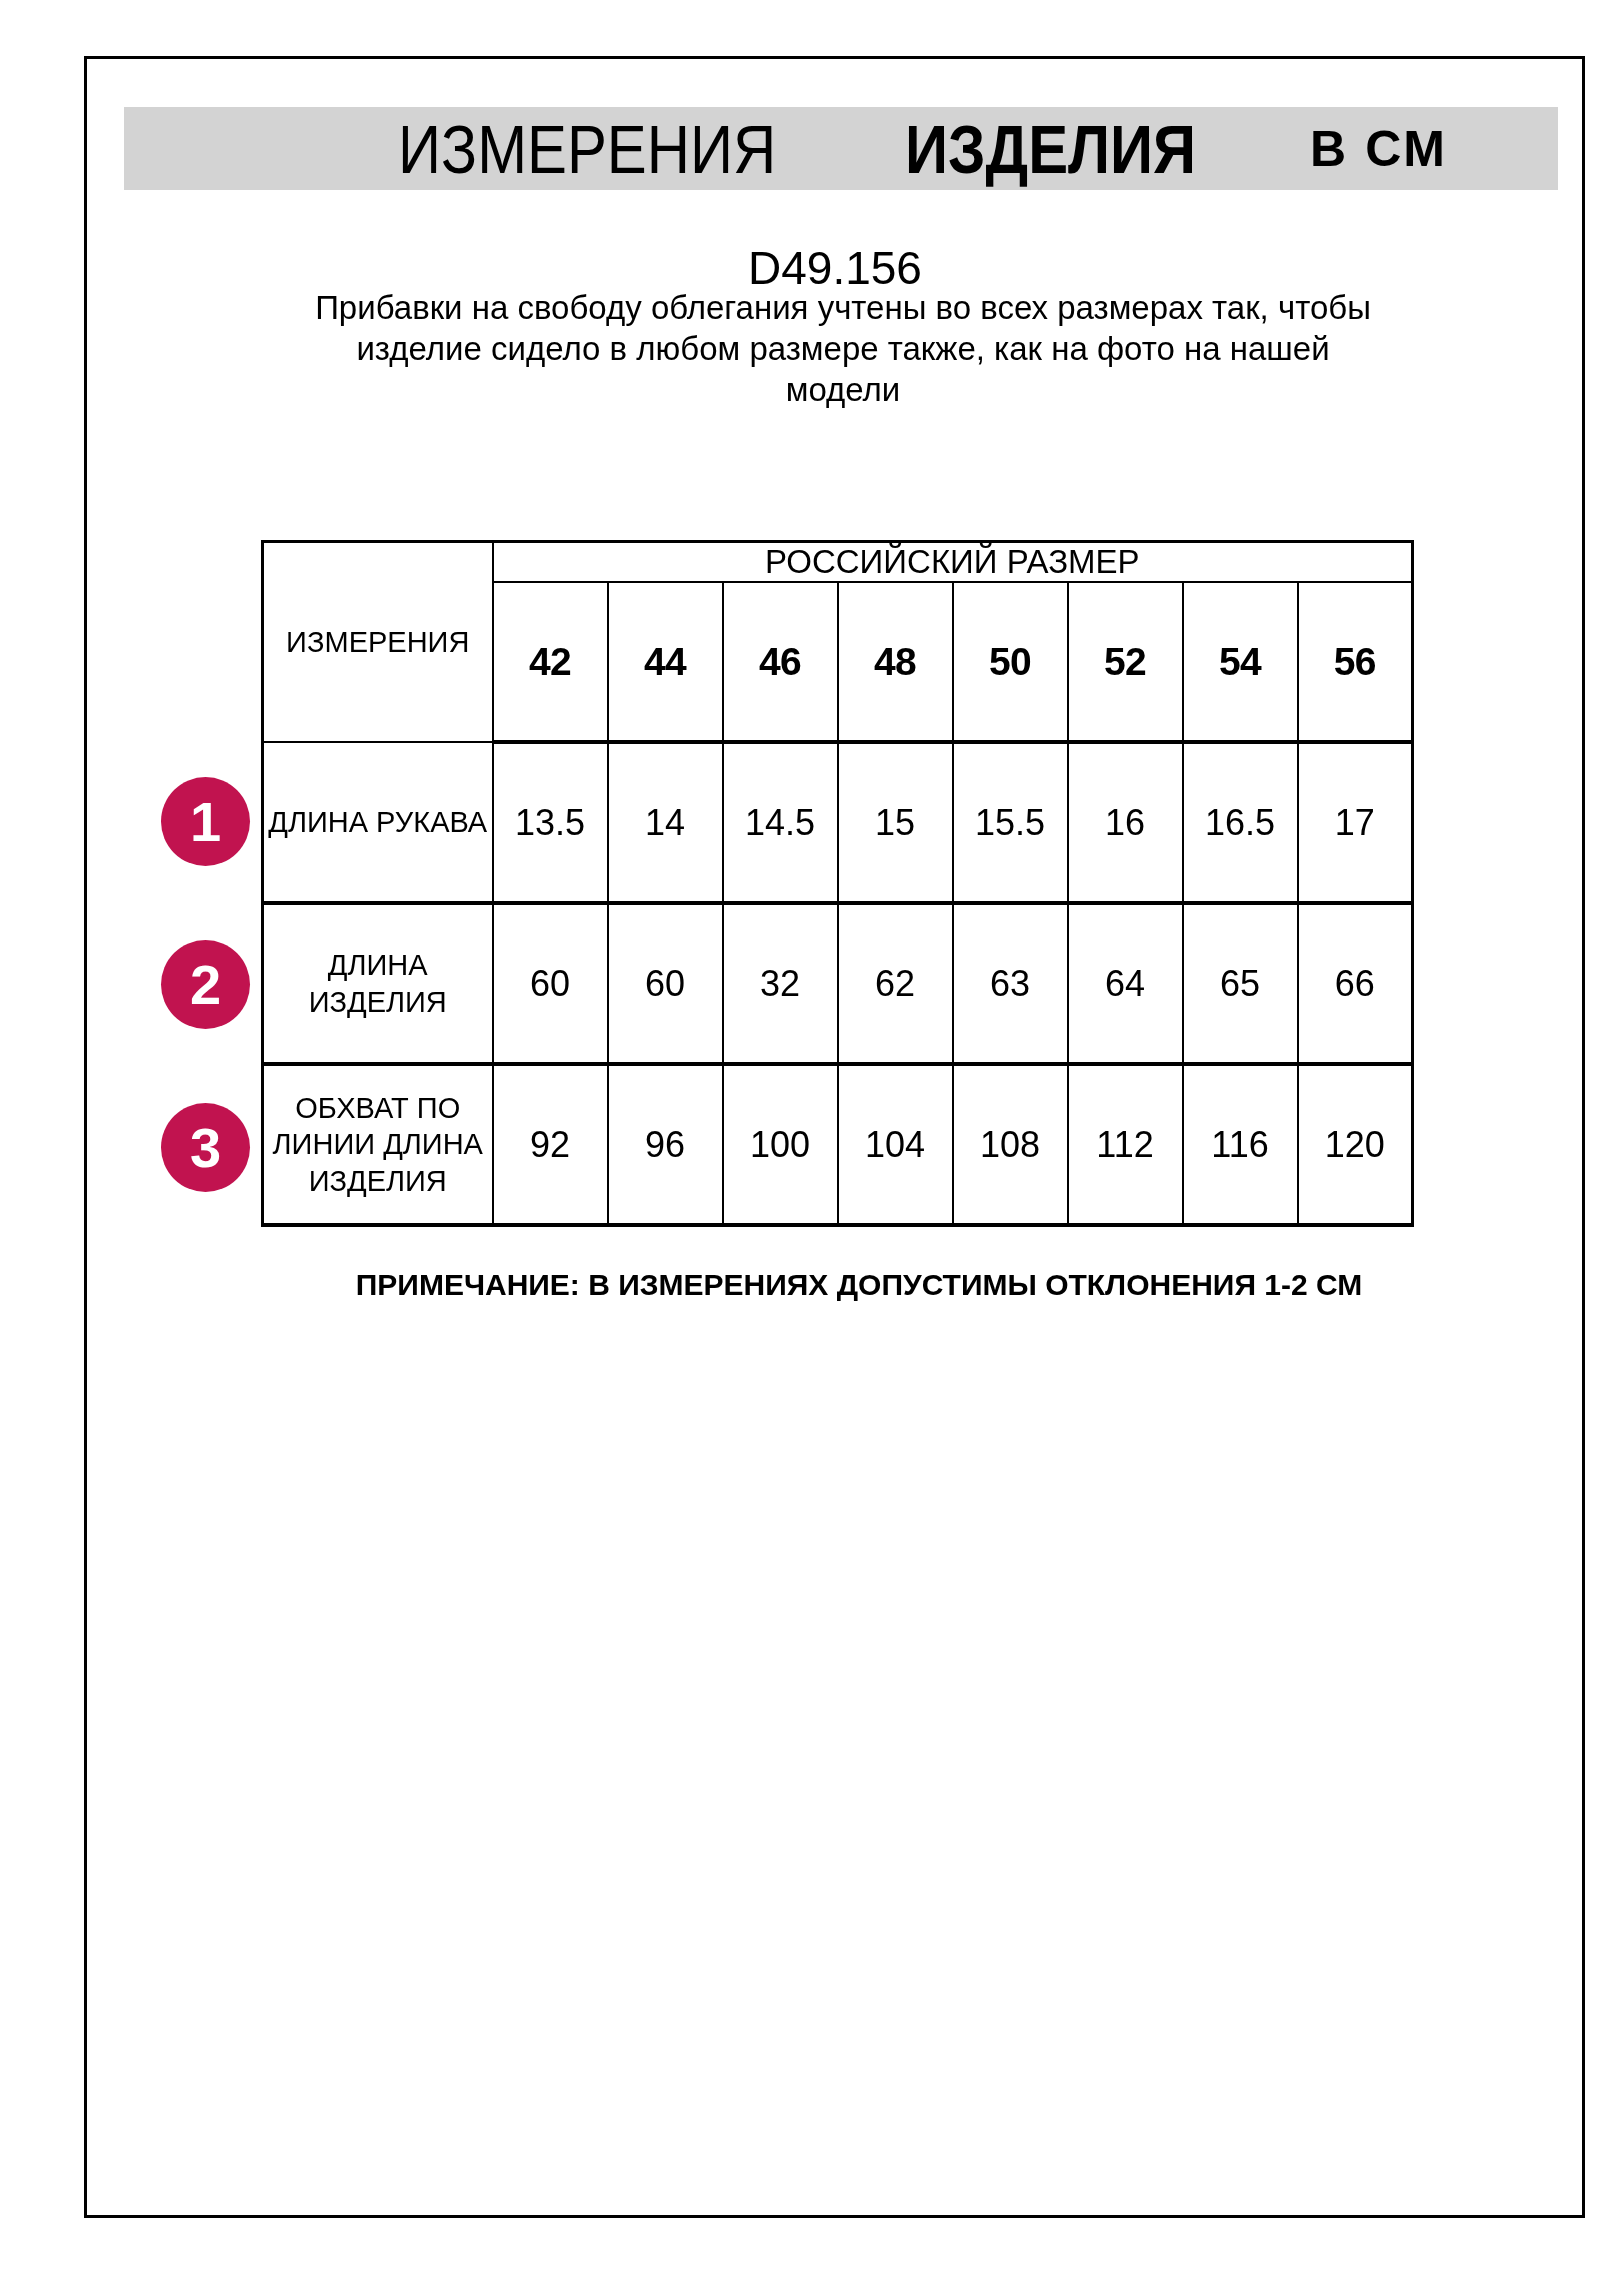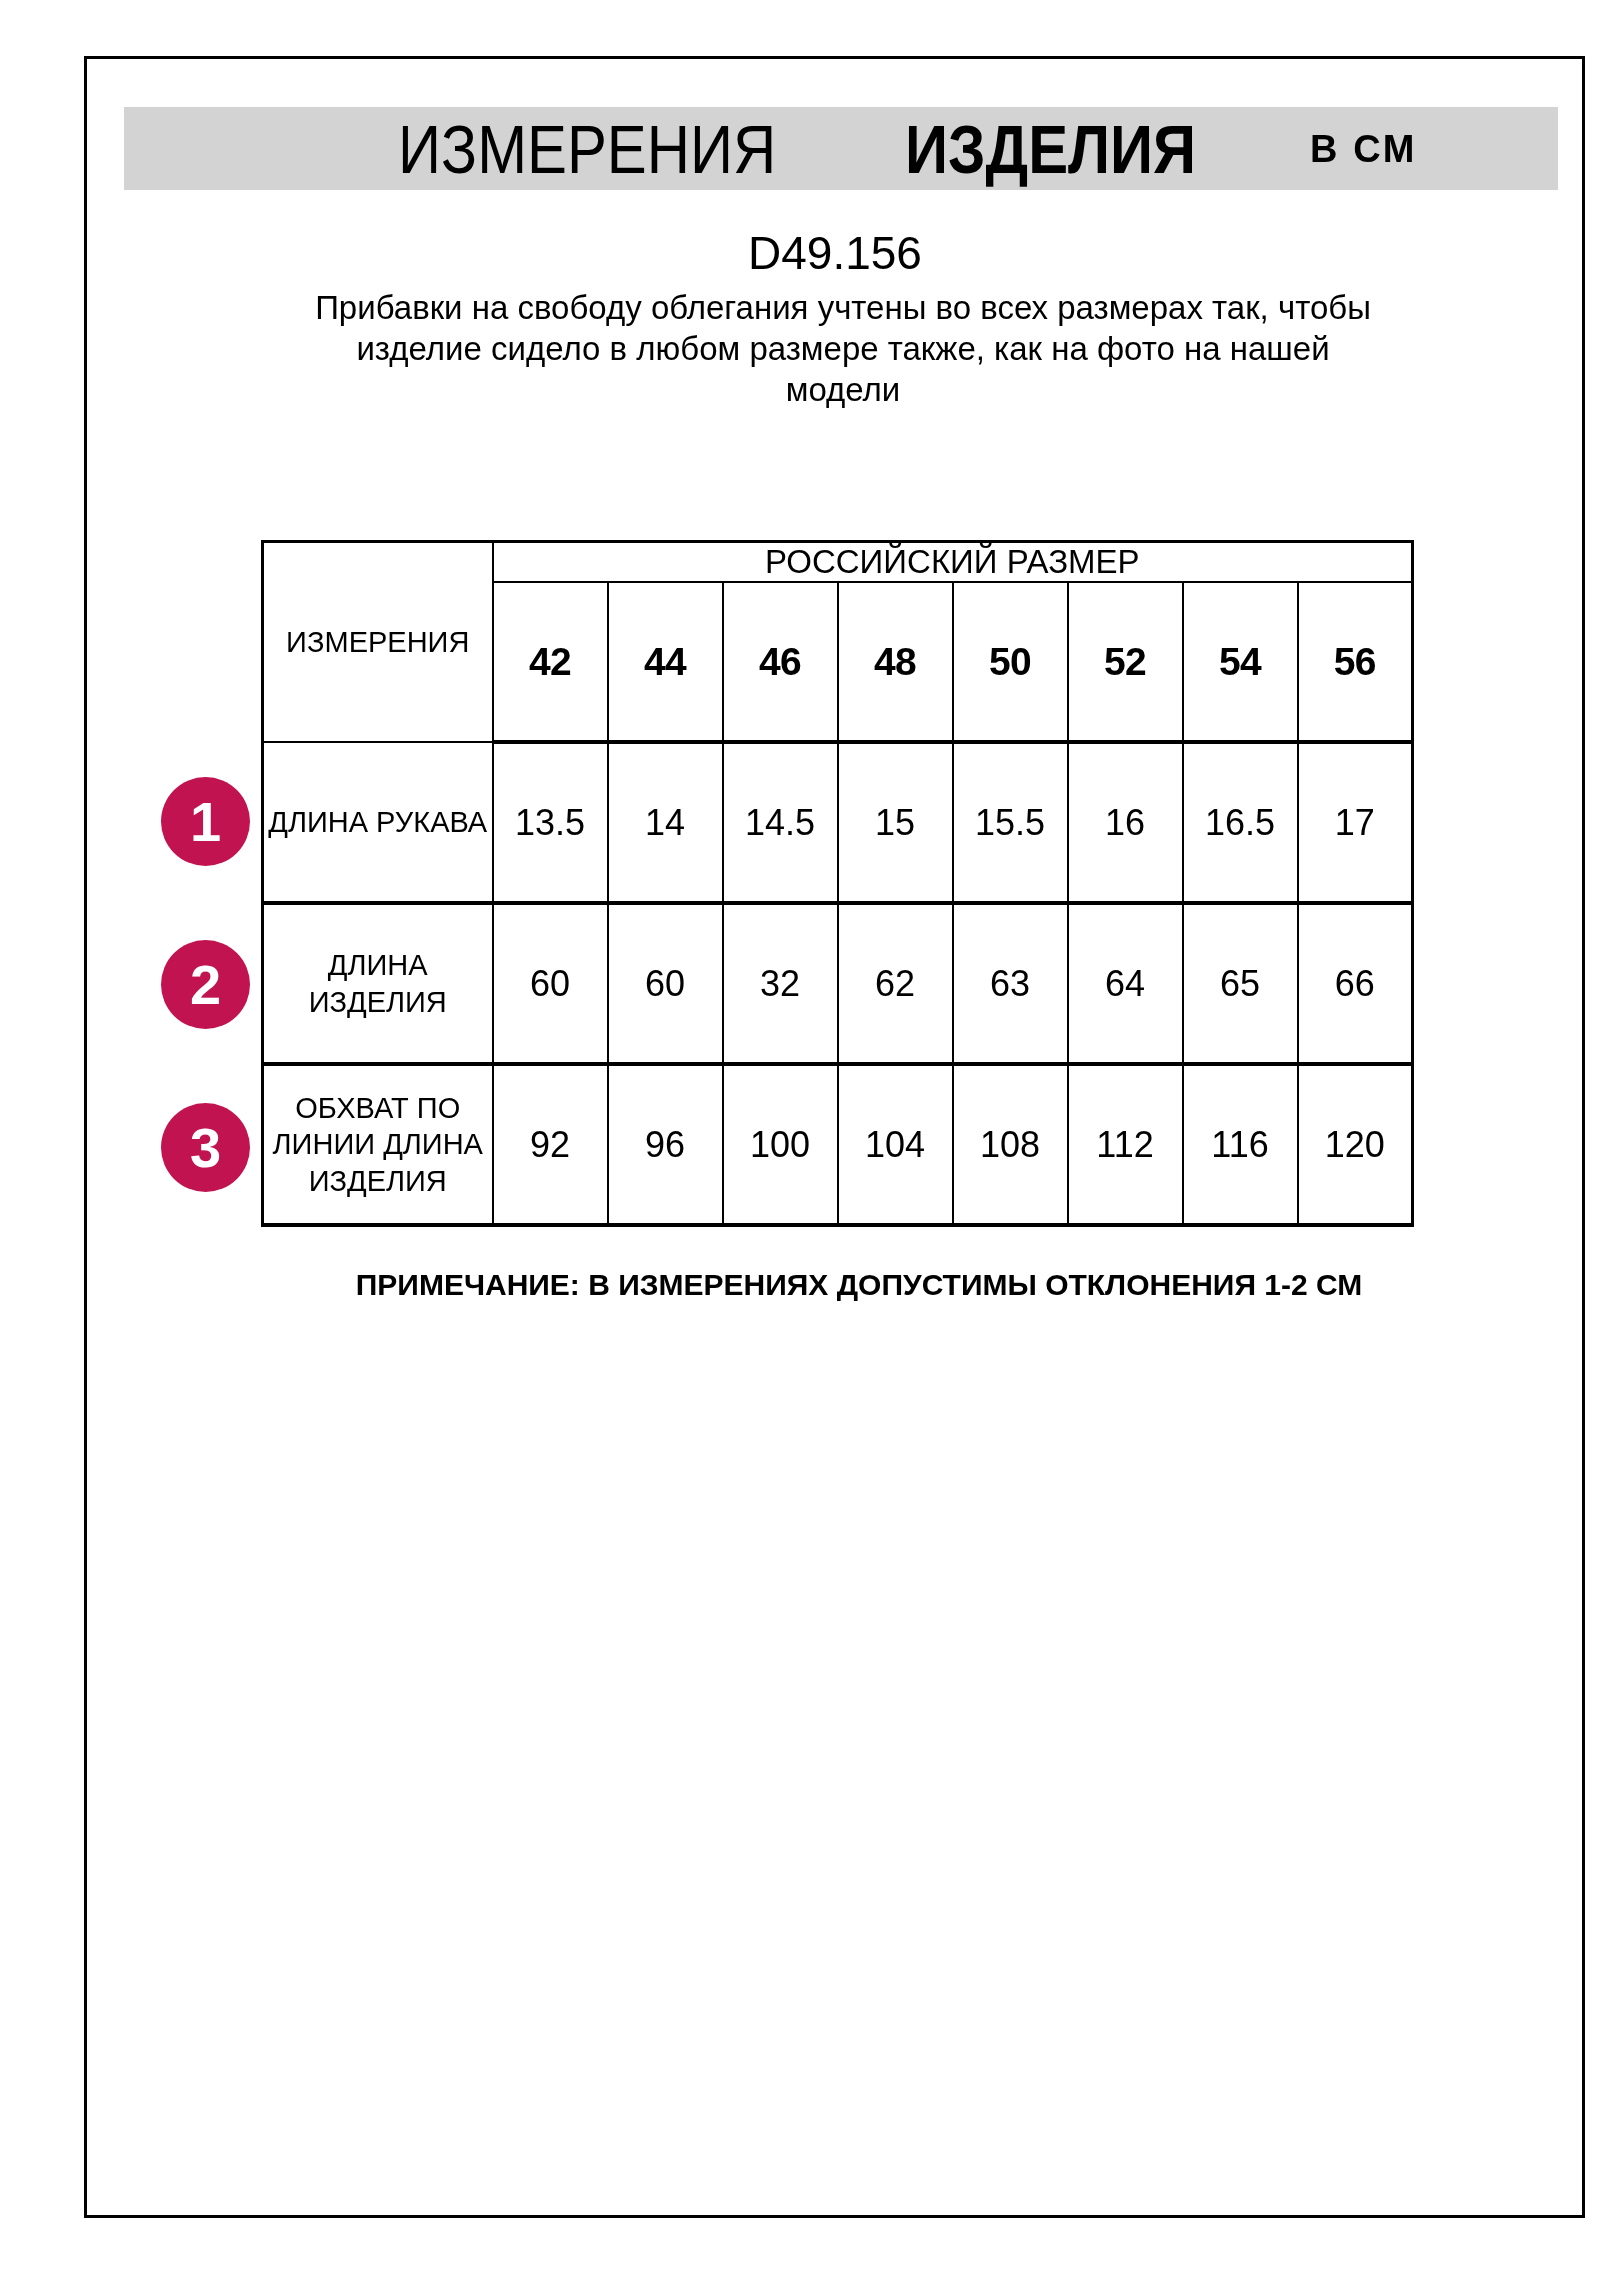--- a/index.html
+++ b/index.html
@@ -29,26 +29,26 @@
   }
   .t1{
     left:274px;font-size:68px;font-weight:400;
     transform:translateY(-50%) scaleX(0.88);transform-origin:left center;
   }
   .t2{
     left:781px;font-size:68px;font-weight:700;
     transform:translateY(-50%) scaleX(0.88);transform-origin:left center;
   }
   .t3{
-    left:1186px;font-size:38px;font-weight:700;letter-spacing:2.6px;
+    left:1186px;font-size:50px;font-weight:700;letter-spacing:2.6px;
     transform:translateY(-50%);
   }
   
   .model{
-    position:absolute;left:44px;top:230px;width:1502px;
+    position:absolute;left:44px;top:245px;width:1502px;
     text-align:center;font-size:46px;line-height:1;
   }
   .desc{
     position:absolute;left:44px;top:287px;width:1502px;
     text-align:center;font-size:33px;line-height:41px;padding-left:8px;
   }
   
   table.size-table{
     position:absolute;left:221px;top:540px;
     width:1146px;

